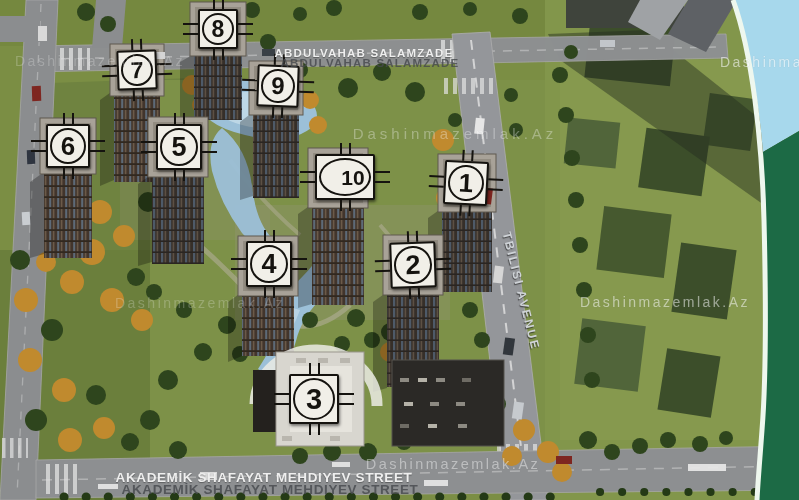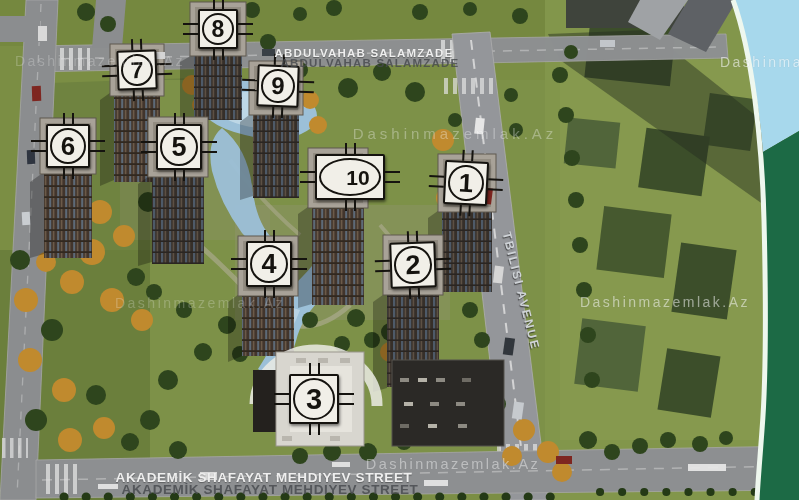--- a/index.html
+++ b/index.html
@@ -399,21 +399,21 @@
         <i class="tick tb"></i>
         <span class="ring"></span>
         <span class="num">6</span>
       </div>
       <div class="marker" style="left: 156px; top: 124px; width: 46px; height: 46px; transform: rotate(0deg); font-size: 27px;">
         <i class="tick tt"></i>
         <i class="tick tb"></i>
         <span class="ring"></span>
         <span class="num">5</span>
       </div>
-      <div class="marker" style="left: 315px; top: 154px; width: 70px; height: 46px; transform: rotate(0deg); font-size: 21px; padding-left: 16px;">
+      <div class="marker" style="left: 315px; top: 154px; width: 60px; height: 46px; transform: rotate(0deg); font-size: 21px; padding-left: 16px;">
         <i class="tick tt"></i>
         <i class="tick tb"></i>
         <span class="ring"></span>
         <span class="num">10</span>
       </div>
       <div class="marker" style="left: 444px; top: 161px; width: 44px; height: 44px; transform: rotate(3deg); font-size: 26px;">
         <i class="tick tt"></i>
         <i class="tick tb"></i>
         <span class="ring"></span>
         <span class="num">1</span>

